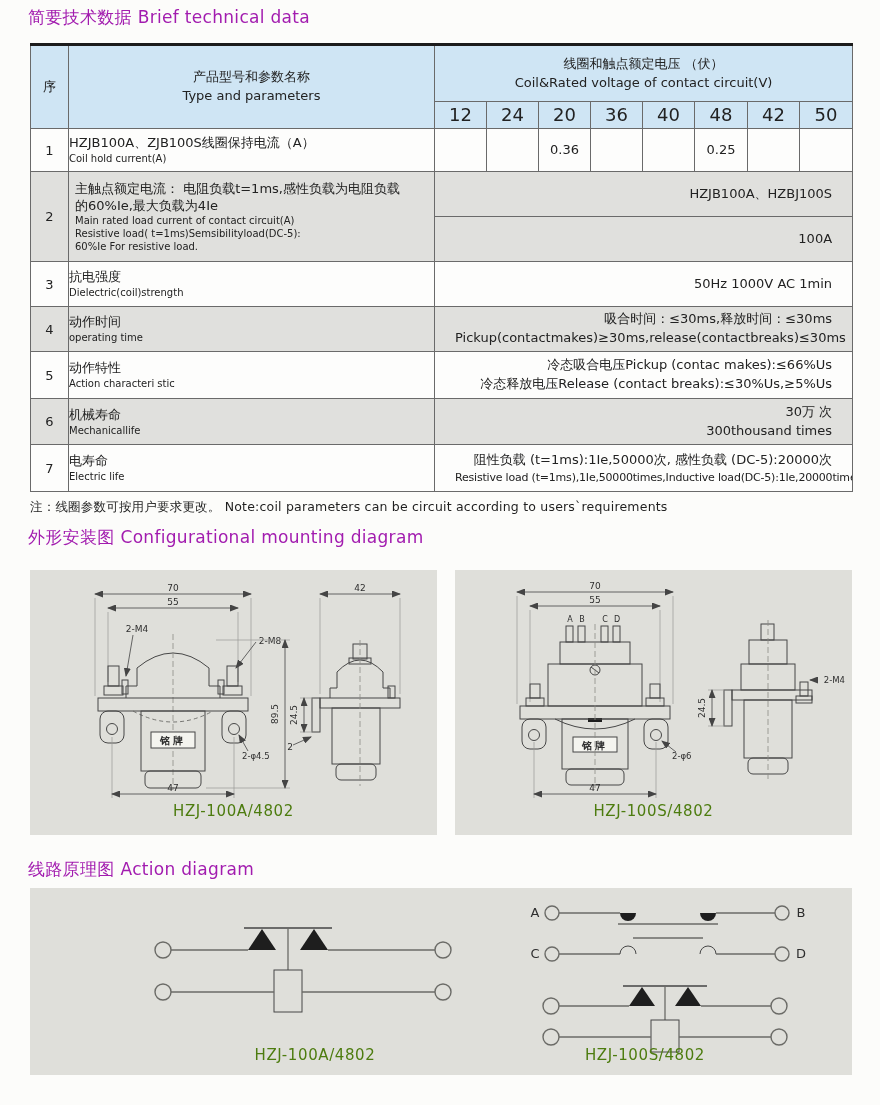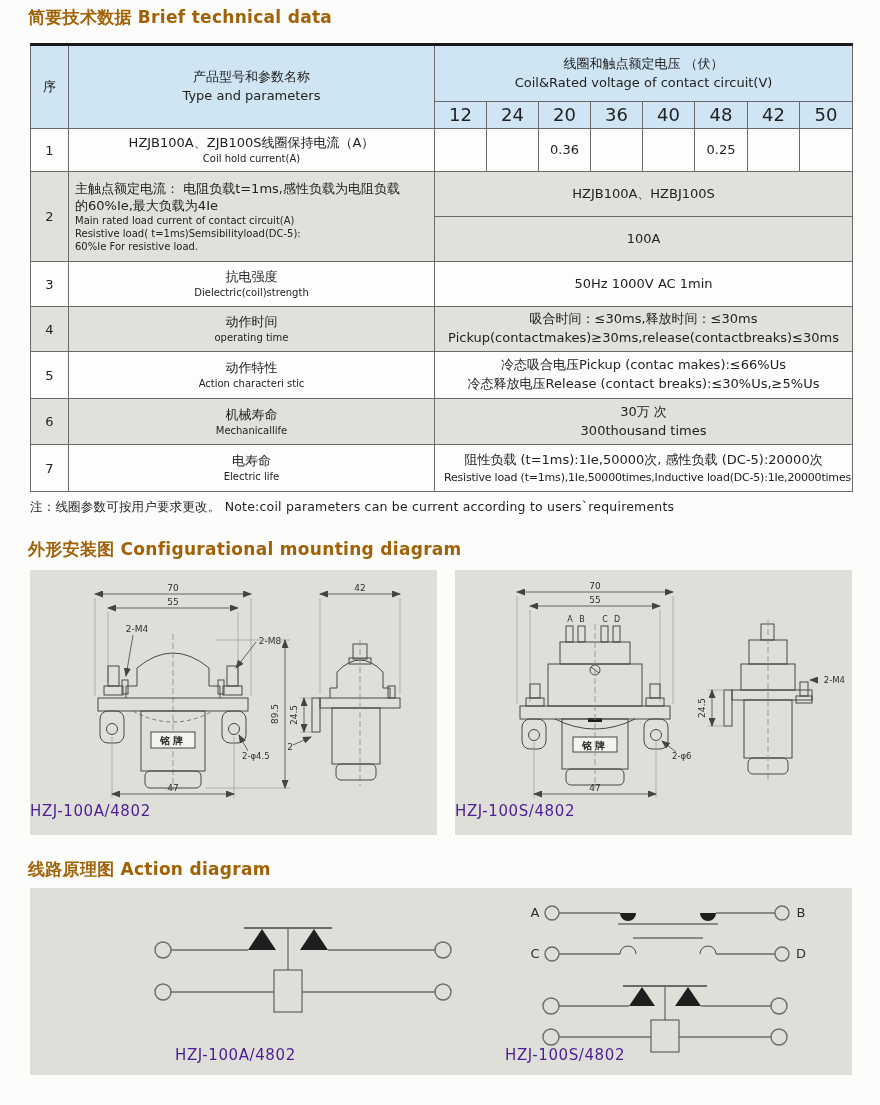--- a/index.html
+++ b/index.html
@@ -1,42 +1,42 @@
 <!DOCTYPE html>
 <html><head>
 <meta charset="utf-8">
 <style>
   *{margin:0;padding:0;box-sizing:border-box}
   html,body{width:880px}
   body{height:1105px;position:relative;background:#fcfcfa;
        font-family:"DejaVu Sans","Liberation Sans",sans-serif;color:#333;overflow:hidden}
-  .sec-title{position:absolute;font-size:17px;font-weight:bold;color:#a16207;letter-spacing:.3px;white-space:nowrap}
+  .sec-title{position:absolute;font-size:17px;font-weight:normal;color:#a21caf;letter-spacing:.3px;white-space:nowrap}
   .sec-title .en{margin-left:6px}
 
   table.spec{position:absolute;left:30px;top:43px;width:822px;border-collapse:collapse;table-layout:fixed;
              border:1px solid #555;border-top:3px solid #1b1b1b;background:#fff}
   .spec th,.spec td{border:1px solid #6a6a6a;font-weight:normal;vertical-align:middle;overflow:hidden}
   .spec thead th{background:#cfe5f4;font-size:13px;color:#222;line-height:1.45}
   .spec .h1{height:57px}
   .spec .h2{height:25px;font-size:18px}
   .seq{text-align:center;font-size:13px;color:#222}
-  .param{text-align:center;font-size:13px;line-height:1.4;color:#222}
+  .param{font-size:13px;line-height:1.4;color:#222}
   .param.left{text-align:left;padding:3px 6px;line-height:1.32}
   .param .en{font-size:10px}
   .bold{font-weight:bold}
-  .val{font-size:13px;padding:2px 9px;line-height:1.45;color:#222;text-align:center}
+  .val{font-size:13px;padding:2px 20px;line-height:1.45;color:#222;text-align:right}
   .val.c{text-align:center;padding:0}
   .val .small{font-size:11px;letter-spacing:-.2px;white-space:nowrap}
   tr.grey td{background:#e0e0dd}
   tr.white td{background:#fdfdfc}
 
   .note{position:absolute;left:30px;top:499px;font-size:12.5px;color:#1f1f1f;letter-spacing:.2px}
 
   .panel{position:absolute;background:#dfdfda}
-  .caption{position:absolute;font-size:15px;color:#4c1d95;letter-spacing:.6px;white-space:nowrap}
+  .caption{position:absolute;font-size:15px;color:#4d7c0f;text-align:center;letter-spacing:.6px;white-space:nowrap}
 
   svg{display:block;position:absolute}
   .o{fill:none;stroke:#474747;stroke-width:1}
   .plate{fill:#f4f4ef;stroke:#474747;stroke-width:1}
   .d{stroke:#555;stroke-width:.9;fill:none}
   .ext{stroke:#9a9a96;stroke-width:.7;fill:none}
   .dash{stroke:#8a8a86;stroke-width:.8;stroke-dasharray:6 3;fill:none}
   .arcdash{stroke:#6a6a66;stroke-width:.9;stroke-dasharray:4 3;fill:none}
   .wire{stroke:#6b6b67;stroke-width:1.3;fill:none}
   .bar{stroke:#444;stroke-width:1.6;fill:none}
@@ -172,23 +172,23 @@
           <div class="en">Electric life</div>
         </td>
         <td class="val" colspan="8">
           <div>阻性负载 (t=1ms):1Ie,50000次, 感性负载 (DC-5):20000次</div>
           <div class="small">Resistive load (t=1ms),1Ie,50000times,Inductive load(DC-5):1Ie,20000times.</div>
         </td>
       </tr>
     </tbody>
   </table>
 
-  <div class="note">注：线圈参数可按用户要求更改。 Note:coil parameters can be current according to users`requirements</div>
-
-  <div class="sec-title" style="left:28px;top:538px">
+  <div class="note">注：线圈参数可按用户要求更改。 Note:coil parameters can be circuit according to users`requirements</div>
+
+  <div class="sec-title" style="left:28px;top:526px">
     <span>外形安装图</span><span class="en">Configurational mounting diagram</span>
   </div>
 
   <div class="panel" style="left:30px;top:570px;width:407px;height:265px">
     <svg width="387" height="218" viewBox="0 0 387 218" style="left:8px;top:12px">
       <defs>
         <marker id="aE" markerWidth="9" markerHeight="7" refX="8" refY="3.5" orient="auto" markerUnits="userSpaceOnUse">
             <path d="M0,0L9,3.5L0,7Z" fill="#444"></path>
           </marker>
         <marker id="aS" markerWidth="9" markerHeight="7" refX="1" refY="3.5" orient="auto" markerUnits="userSpaceOnUse">

